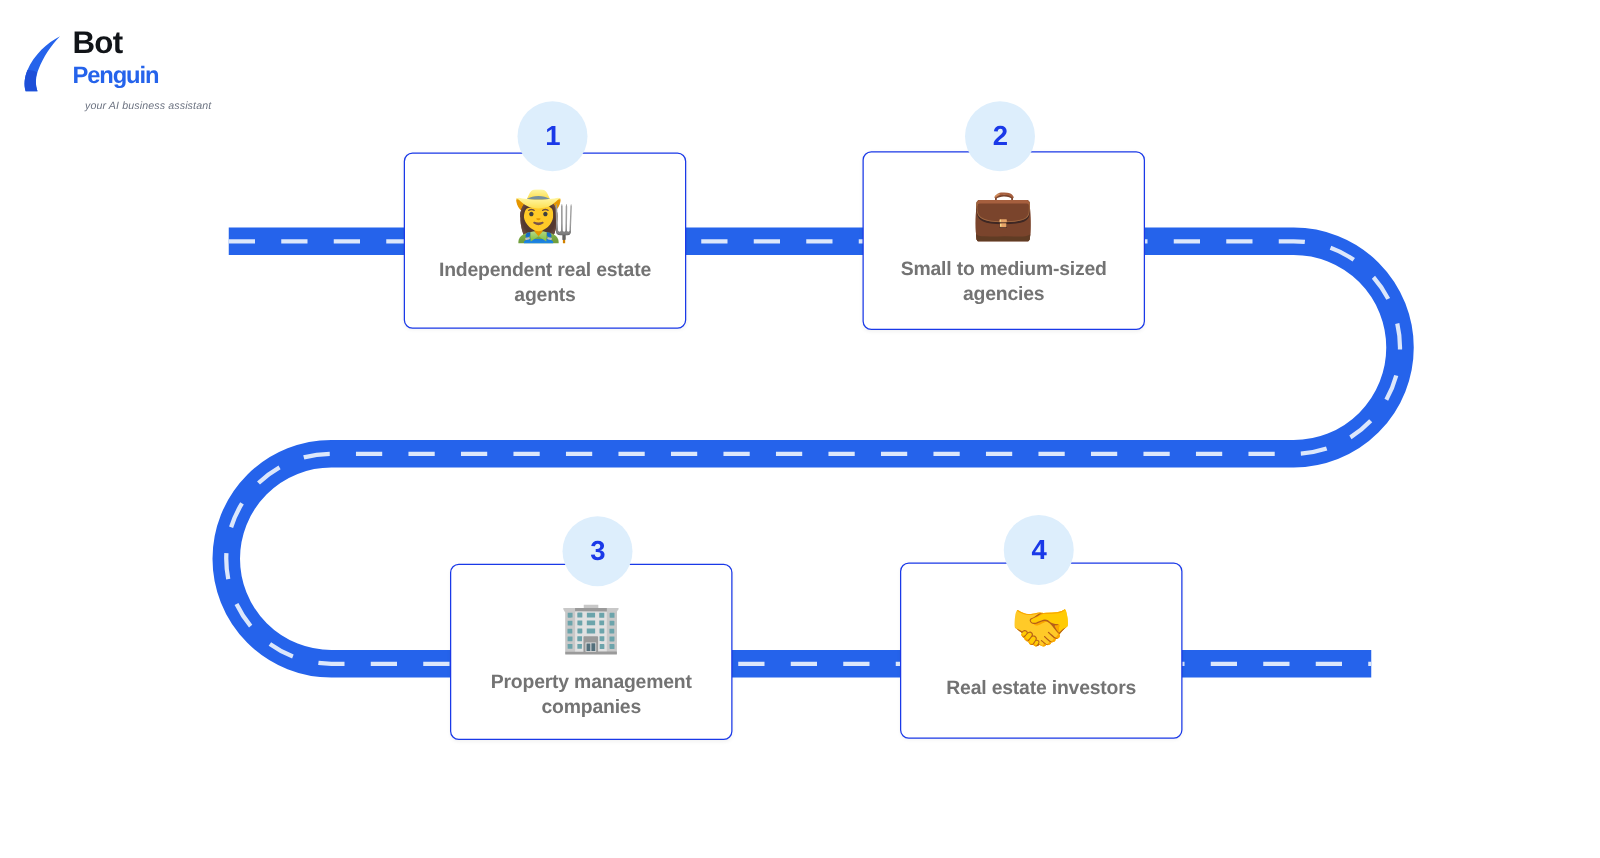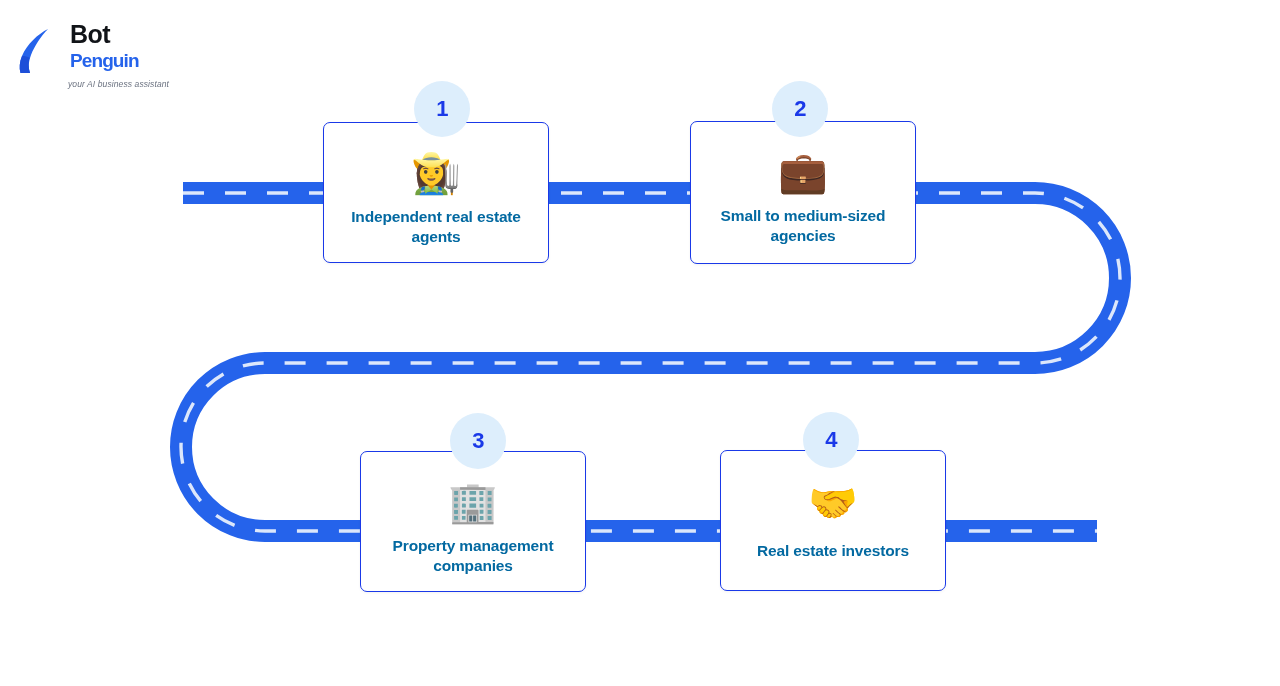--- a/index.html
+++ b/index.html
@@ -7,21 +7,21 @@
     width:1280px; height:686px;
     background:#ffffff;
     font-family:"Liberation Sans", sans-serif;
     overflow:hidden;
   }
   #stage { position:relative; width:1280px; height:686px; }
 
   
   .logo { position:absolute; left:18px; top:22px; width:180px; height:62px; }
   .logo-bird { position:absolute; left:0; top:6px; width:34px; height:46px; }
-  .logo-text { position:absolute; left:52px; top:0px; }
+  .logo-text { position:absolute; left:40px; top:0px; }
   .logo-bot {
     font-size:25px; font-weight:bold; color:#111418;
     letter-spacing:-0.6px; line-height:25px;
   }
   .logo-penguin {
     font-size:19px; font-weight:bold; color:#2563eb;
     letter-spacing:-0.9px; line-height:30px; margin-top:-1px;
   }
   .logo-tag {
     position:absolute; left:50px; top:57px;
@@ -47,21 +47,21 @@
   .card-icon {
     font-size:40px;
     line-height:1;
     margin-top:30px;
     margin-bottom:14px;
     user-select:none;
   }
   .card-label {
     font-size:15.5px;
     font-weight:bold;
-    color:#0369a1;
+    color:#737373;
     text-align:center;
     line-height:1.32;
     padding:0 12px;
     letter-spacing:-0.15px;
   }
 
   .badge {
     position:absolute;
     width:56px; height:56px;
     border-radius:50%;

